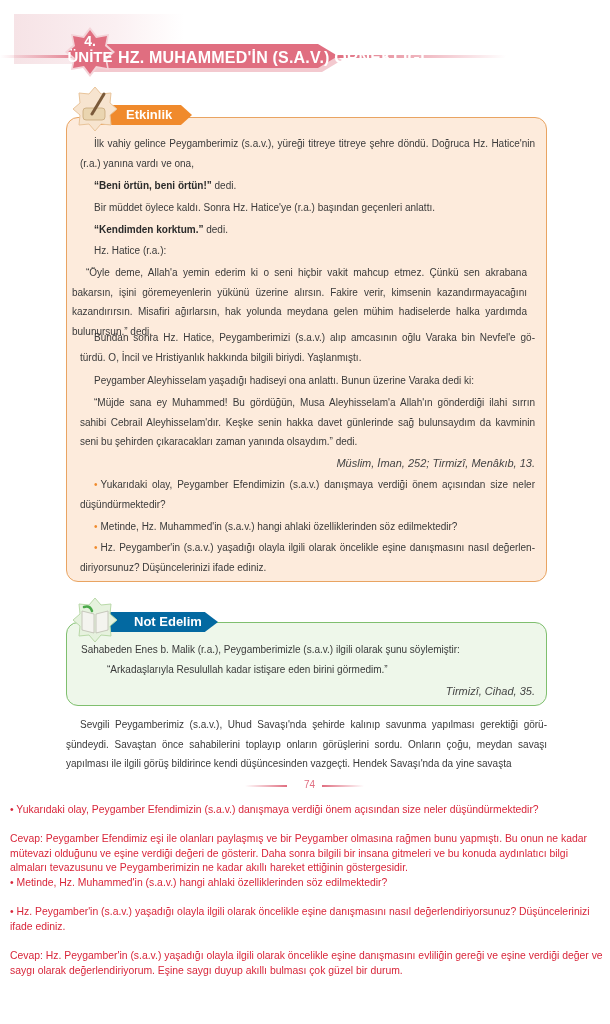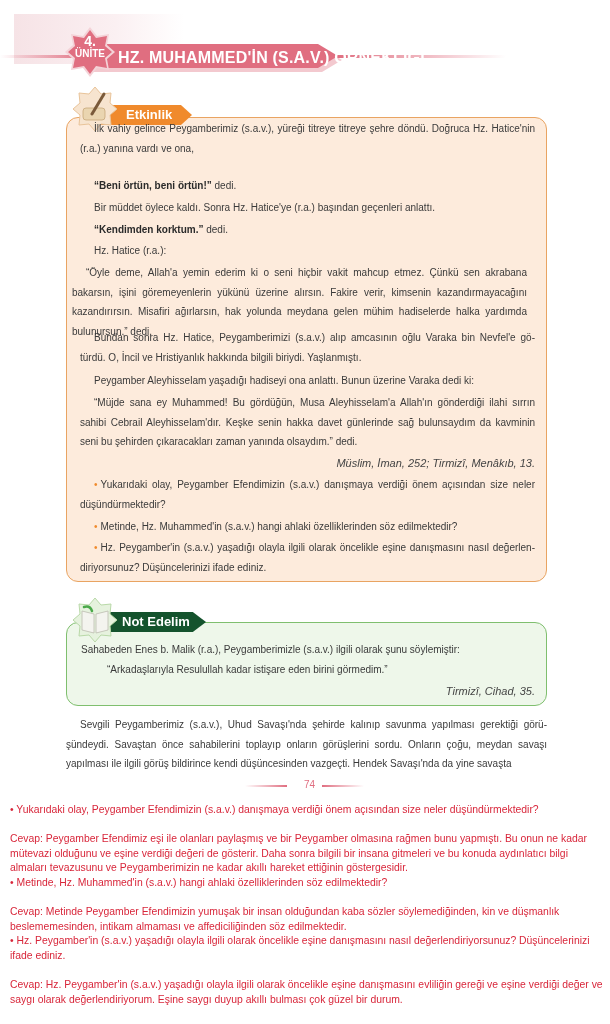--- a/index.html
+++ b/index.html
@@ -39,40 +39,40 @@
     font-size: 16px; letter-spacing: 0.2px; white-space: nowrap;
   }
   .unit-star {
     position: absolute; left: 64px; top: 26px; width: 52px; height: 52px;
   }
   .unit-star-text {
     position: absolute; left: 64px; top: 34px; width: 52px; text-align: center;
     color: #fff; font-weight: bold; line-height: 1;
   }
   .unit-star-text .num { font-size: 14px; display: block; }
-  .unit-star-text .lbl { font-size: 10px; display: block; margin-top: 1px; }
+  .unit-star-text .lbl { font-size: 15px; display: block; margin-top: 1px; }
 
   .box {
     position: absolute; border-radius: 12px; box-sizing: border-box;
   }
   .etkinlik-box {
     left: 66px; top: 117px; width: 481px; height: 465px;
     background: #fdebdc; border: 1.5px solid #e9a462;
   }
   .note-box {
     left: 66px; top: 622px; width: 481px; height: 84px;
     background: #eef7ea; border: 1.5px solid #7fbf6e;
   }
   .tag {
     position: absolute; height: 20px; color: #fff; font-weight: bold; font-size: 13px;
     line-height: 20px; padding-left: 26px; box-sizing: border-box;
     clip-path: polygon(0 0, 88% 0, 100% 50%, 88% 100%, 0 100%);
   }
   .tag-etkinlik { left: 100px; top: 105px; width: 92px; background: #f08a2c; }
-  .tag-note { left: 96px; top: 612px; width: 110px; background: #14532d; }
+  .tag-note { left: 108px; top: 612px; width: 110px; background: #0369a1; }
   .badge {
     position: absolute; width: 46px; height: 46px;
   }
   .badge-etkinlik { left: 72px; top: 86px; }
   .badge-note { left: 72px; top: 597px; }
 
   .para {
     position: absolute; font-size: 10px; line-height: 19.5px; color: #3a3a3a;
     text-align: justify; text-align-last: left;
   }
@@ -126,21 +126,21 @@
 </div>
 
 <div class="box etkinlik-box"></div>
 <div class="tag tag-etkinlik">Etkinlik</div>
 <svg class="badge badge-etkinlik" viewBox="0 0 46 46">
   <polygon points="23,1 29,8 39,7 38,17 45,23 38,29 39,39 29,38 23,45 17,38 7,39 8,29 1,23 8,17 7,7 17,8" fill="#f7e4cf" stroke="#e9c49a" stroke-width="1"></polygon>
   <rect x="11" y="22" width="22" height="12" rx="3" fill="#ead5b0" stroke="#c8a77a" stroke-width="0.8"></rect>
   <line x1="20" y1="28" x2="32" y2="8" stroke="#7a5a3a" stroke-width="3" stroke-linecap="round"></line>
 </svg>
 
-<div class="para indent" style="left:80px; top:119px; width:455px;">İlk vahiy gelince Peygamberimiz (s.a.v.), yüreği titreye titreye şehre döndü. Doğruca Hz. Hatice'nin (r.a.) yanına vardı ve ona,</div>
+<div class="para indent" style="left:80px; top:134px; width:455px;">İlk vahiy gelince Peygamberimiz (s.a.v.), yüreği titreye titreye şehre döndü. Doğruca Hz. Hatice'nin (r.a.) yanına vardı ve ona,</div>
 <div class="para indent" style="left:80px; top:176px; width:455px;"><b>“Beni örtün, beni örtün!”</b><span> dedi.</span></div>
 <div class="para indent" style="left:80px; top:198px; width:455px;">Bir müddet öylece kaldı. Sonra Hz. Hatice'ye (r.a.) başından geçenleri anlattı.</div>
 <div class="para indent" style="left:80px; top:220px; width:455px;"><b>“Kendimden korktum.”</b><span> dedi.</span></div>
 <div class="para indent" style="left:80px; top:241px; width:455px;">Hz. Hatice (r.a.):</div>
 <div class="para indent" style="left:72px; top:263px; width:455px;">“Öyle deme, Allah'a yemin ederim ki o seni hiçbir vakit mahcup etmez. Çünkü sen akrabana bakarsın, işini göremeyenlerin yükünü üzerine alırsın. Fakire verir, kimsenin kazandırmayacağını kazandırırsın. Misafiri ağırlarsın, hak yolunda meydana gelen mühim hadiselerde halka yardımda bulunursun.” dedi.</div>
 <div class="para indent" style="left:80px; top:328px; width:455px;">Bundan sonra Hz. Hatice, Peygamberimizi (s.a.v.) alıp amcasının oğlu Varaka bin Nevfel'e gö-türdü. O, İncil ve Hristiyanlık hakkında bilgili biriydi. Yaşlanmıştı.</div>
 <div class="para indent" style="left:80px; top:371px; width:455px;">Peygamber Aleyhisselam yaşadığı hadiseyi ona anlattı. Bunun üzerine Varaka dedi ki:</div>
 <div class="para indent" style="left:80px; top:393px; width:455px;">“Müjde sana ey Muhammed! Bu gördüğün, Musa Aleyhisselam'a Allah'ın gönderdiği ilahi sırrın sahibi Cebrail Aleyhisselam'dır. Keşke senin hakka davet günlerinde sağ bulunsaydım da kavminin seni bu şehirden çıkaracakları zaman yanında olsaydım.” dedi.</div>
 <div class="cite" style="left:300px; top:457px; width:235px;">Müslim, İman, 252; Tirmizî, Menâkıb, 13.</div>
 
@@ -167,17 +167,16 @@
   <div class="n">74</div>
   <div class="r"></div>
 </div>
 
 <div class="answers">
   <p>• Yukarıdaki olay, Peygamber Efendimizin (s.a.v.) danışmaya verdiği önem açısından size neler düşündürmektedir?</p>
   <div class="gap"></div>
   <p>Cevap: Peygamber Efendimiz eşi ile olanları paylaşmış ve bir Peygamber olmasına rağmen bunu yapmıştı. Bu onun ne kadar mütevazi olduğunu ve eşine verdiği değeri de gösterir. Daha sonra bilgili bir insana gitmeleri ve bu konuda aydınlatıcı bilgi almaları tevazusunu ve Peygamberimizin ne kadar akıllı hareket ettiğinin göstergesidir.</p>
   <p>• Metinde, Hz. Muhammed'in (s.a.v.) hangi ahlaki özelliklerinden söz edilmektedir?</p>
   <div class="gap"></div>
-  <p>Cevap: Metinde Peygamber Efendimizin yumuşak bir insan olduğundan kaba sözler söylemediğinden, kin ve düşmanlık beslememesinden, intikam almaması ve affediciliğinden söz edilmektedir.</p>
   <p>• Hz. Peygamber'in (s.a.v.) yaşadığı olayla ilgili olarak öncelikle eşine danışmasını nasıl değerlendiriyorsunuz? Düşüncelerinizi ifade ediniz.</p>
   <div class="gap"></div>
   <p>Cevap: Hz. Peygamber'in (s.a.v.) yaşadığı olayla ilgili olarak öncelikle eşine danışmasını evliliğin gereği ve eşine verdiği değer ve saygı olarak değerlendiriyorum. Eşine saygı duyup akıllı bulması çok güzel bir durum.</p>
 </div>
 
 </body></html>

